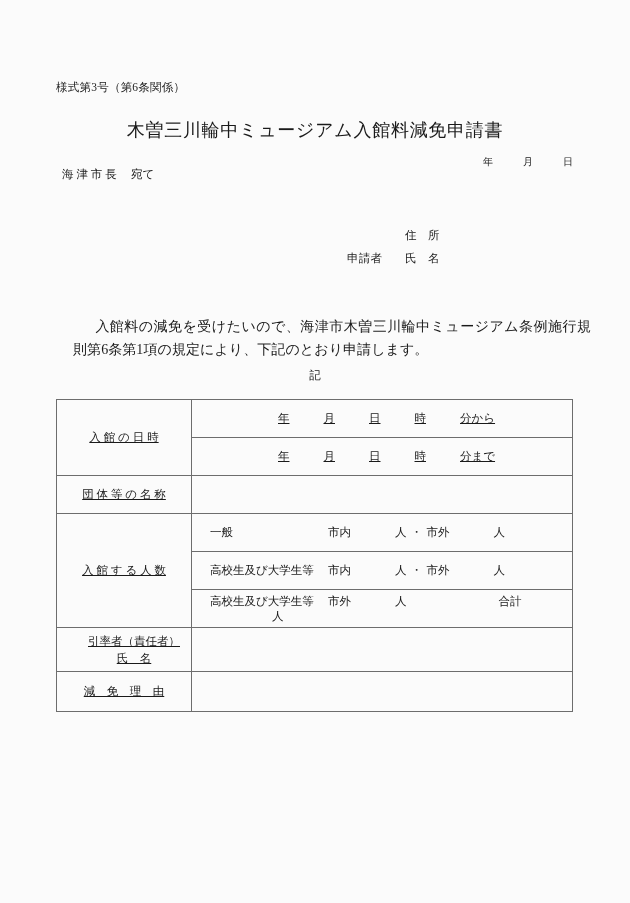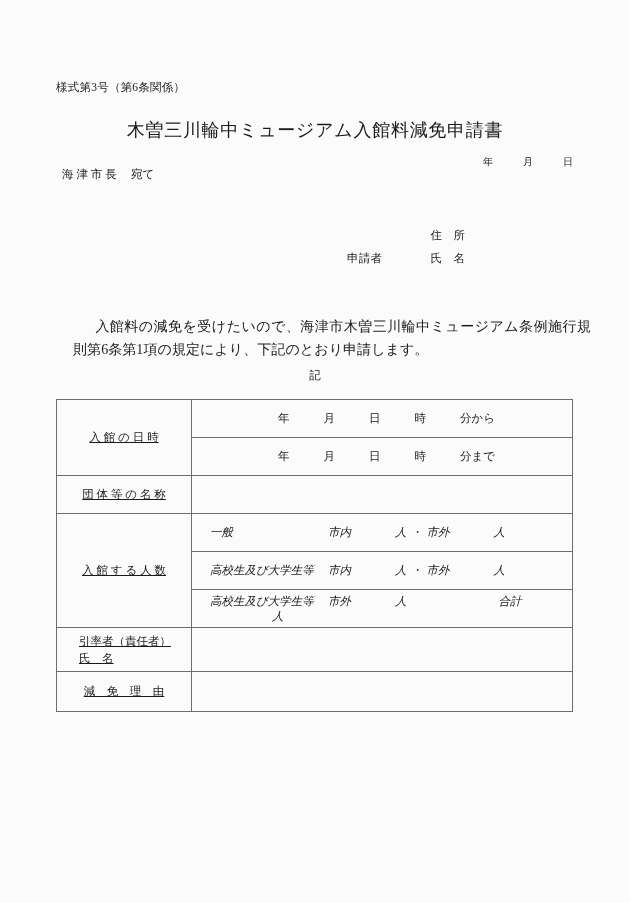--- a/index.html
+++ b/index.html
@@ -67,21 +67,21 @@
     align-items: baseline;
     height: 23px;
   }
   #applicant-block .lead {
     width: 58px;
     text-align: left;
     letter-spacing: 0.02em;
   }
   #applicant-block .fld {
     width: 60px;
-    text-align: right;
+    text-align: left;
   }
 
   
   #body-paragraph {
     position: absolute;
     left: 73px;
     top: 315px;
     width: 518px;
     font-size: 14px;
     line-height: 1.65;
@@ -114,44 +114,44 @@
     padding: 0;
     vertical-align: middle;
   }
   #form-table td.label {
     width: 130px;
     text-align: center;
     padding: 4px 2px;
     text-decoration: underline;
   }
   #form-table td.label.left {
-    text-align: left;
+    text-align: center;
     padding-left: 22px;
     line-height: 1.45;
   }
   #form-table td.value {
     padding-left: 0;
   }
   .r-date { height: 38px; }
   .r-name { height: 38px; }
   .r-count { height: 38px; }
   .r-leader { height: 44px; }
   .r-reason { height: 40px; }
 
   .dateline {
     display: block;
     padding-left: 86px;
     letter-spacing: 0;
+    text-decoration: underline;
   }
   .dateline .g { display: inline-block; width: 34px; }
 
   .countline {
     display: block;
     padding-left: 18px;
-    font-style: italic;
   }
   .countline .cat {
     display: inline-block;
     width: 118px;
   }
   .countline .seg { display: inline-block; }
   .countline .gap-n { display: inline-block; width: 44px; }
   .countline .gap-dot { display: inline-block; width: 20px; text-align: center; }
   .countline .gap-mid { display: inline-block; width: 92px; }
   .countline .gap-end { display: inline-block; width: 62px; }

